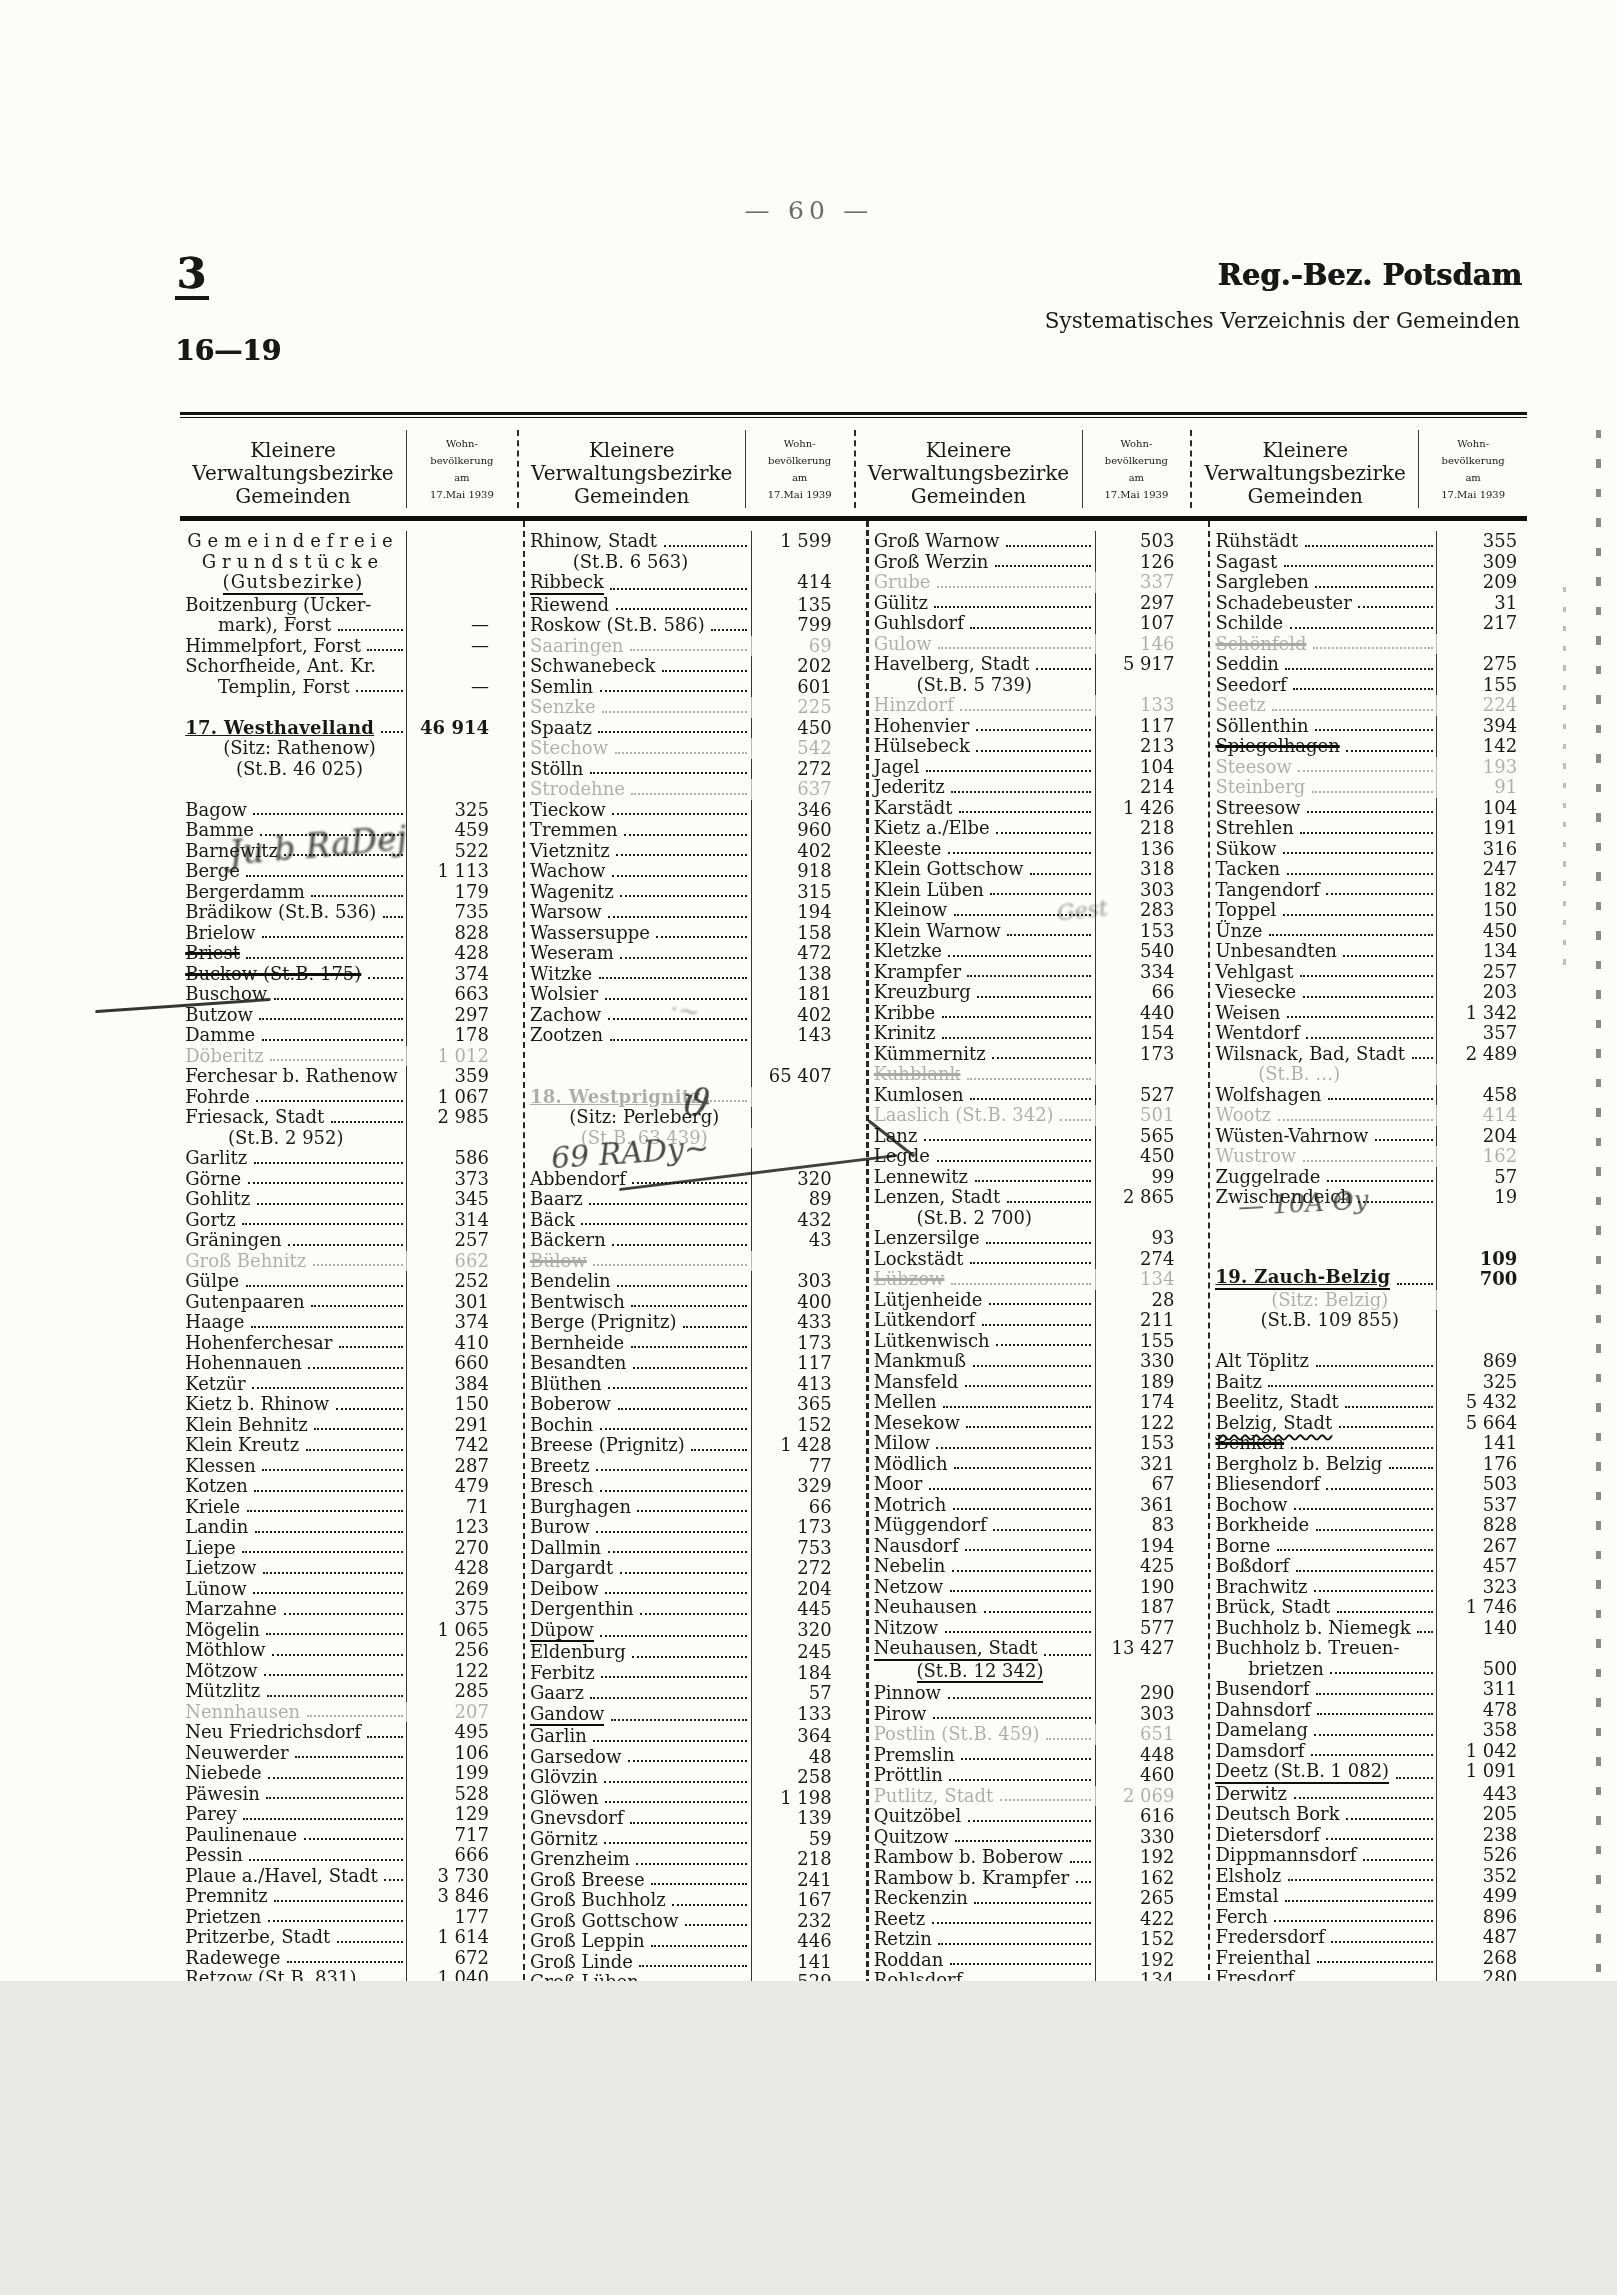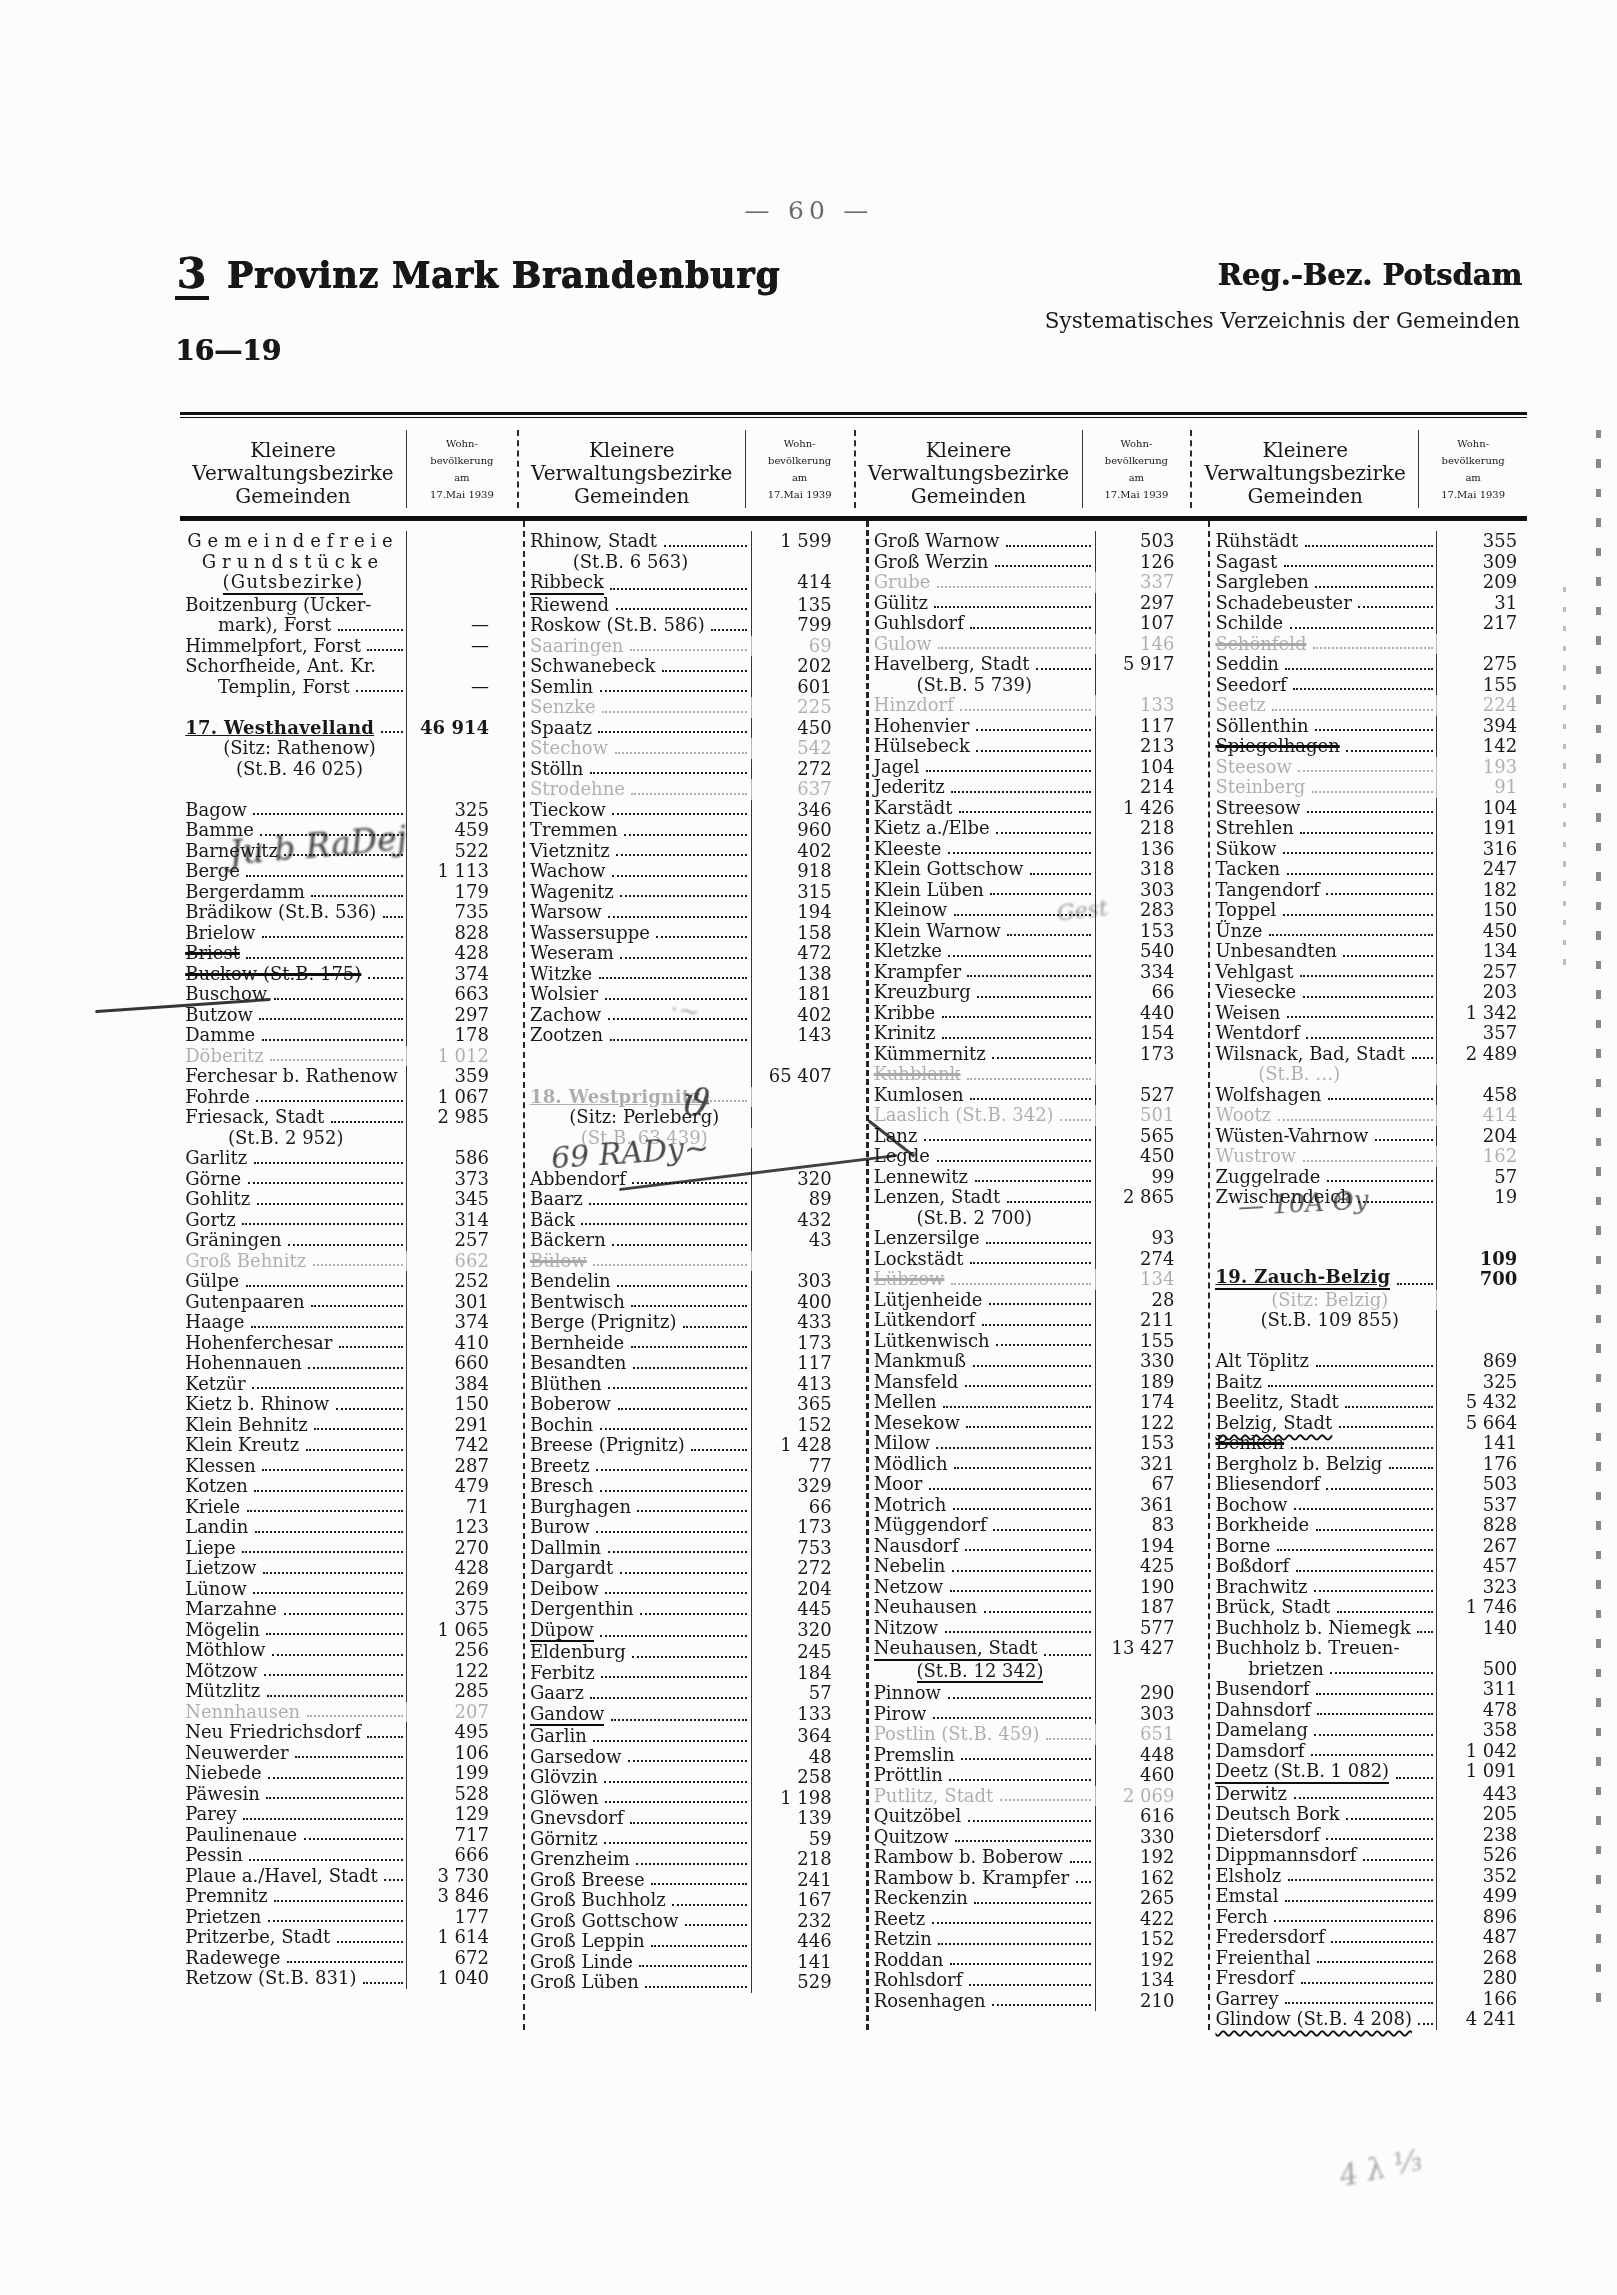--- a/index.html
+++ b/index.html
@@ -1,16 +1,16 @@
 <!DOCTYPE html>
 <html style="font-size:10.4px"><head>
 <meta charset="utf-8">
 <style>
   html,body{margin:0;padding:0;background:#e8e8e4;}
-  .page{position:relative;width:1618px;height:2295px;background:#fcfcfa;overflow:hidden;
+  .page{position:relative;width:1618px;height:1981px;background:#fcfcfa;overflow:hidden;
         color:#181818;font-family:"DejaVu Serif","Liberation Serif",serif;}
   .pageno{position:absolute;top:196px;left:0;right:0;text-align:center;font-size:25px;
           letter-spacing:5.2px;color:#6a6a6a;filter:blur(0.5px);}
   .title-left{position:absolute;left:175px;top:254px;display:flex;align-items:flex-start;}
   .vol{font-size:43px;font-weight:bold;line-height:39px;border-bottom:4.6px solid #141414;
        padding:0 2.6px 2.6px 1.3px;text-shadow:0.7px 0 0 #111;}
   .title-main{font-size:35px;font-weight:bold;margin-left:18px;line-height:42px;
               letter-spacing:0.7px;text-shadow:0.7px 0 0 #141414,0 0.7px 0 #141414;filter:blur(0.2px);}
   .range{position:absolute;left:175px;top:334px;font-size:28px;font-weight:bold;
          text-shadow:0.7px 0 0 #111;}
@@ -61,21 +61,20 @@
 </style>
 </head>
 <body>
 
 <div class="page">
 
   <div class="pageno">— 60 —</div>
 
   <div class="title-left">
     <span class="vol">3</span>
-    <span class="title-main">Provinz Mark Brandenburg</span>
   </div>
   <div class="range">16—19</div>
   <div class="region">Reg.-Bez. Potsdam</div>
   <div class="subtitle">Systematisches Verzeichnis der Gemeinden</div>
 
   <div class="table">
     <div class="double-rule"></div>
     <div class="thead">
         <div class="pair">
           <div class="th-name">

